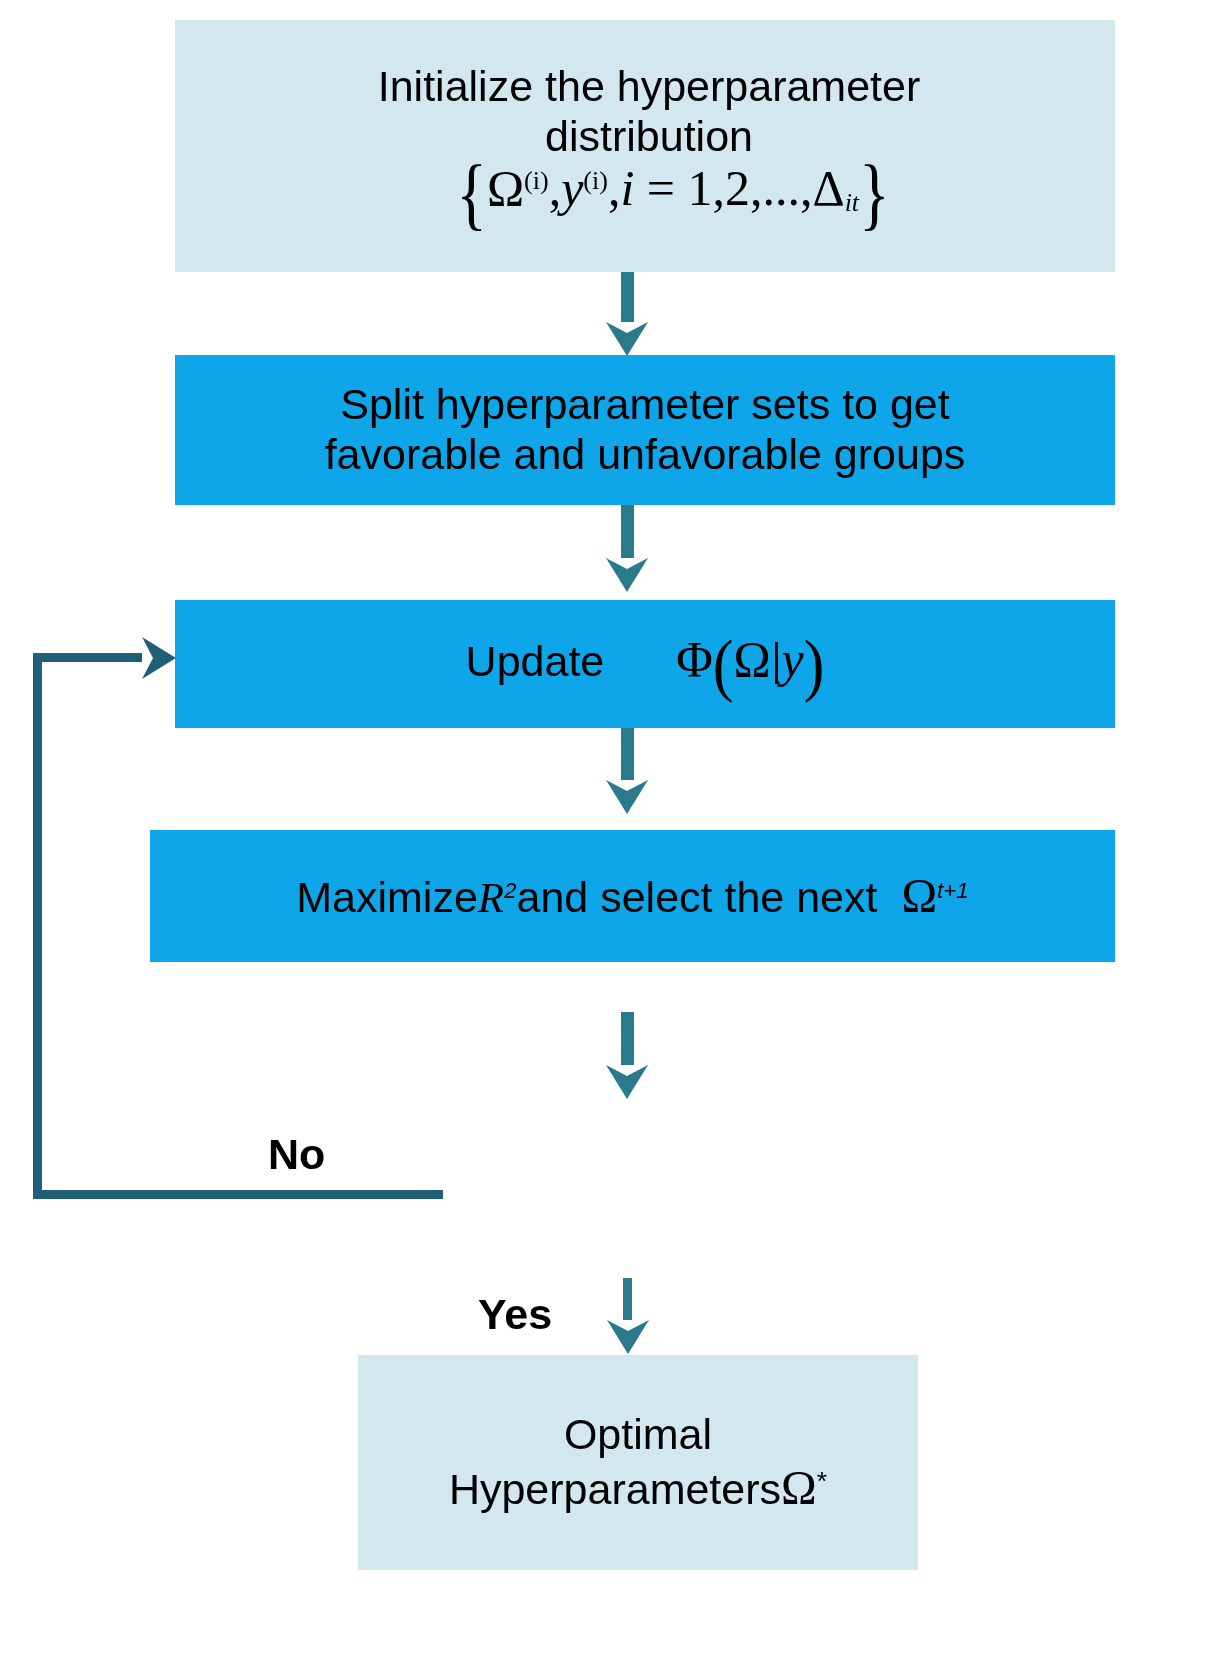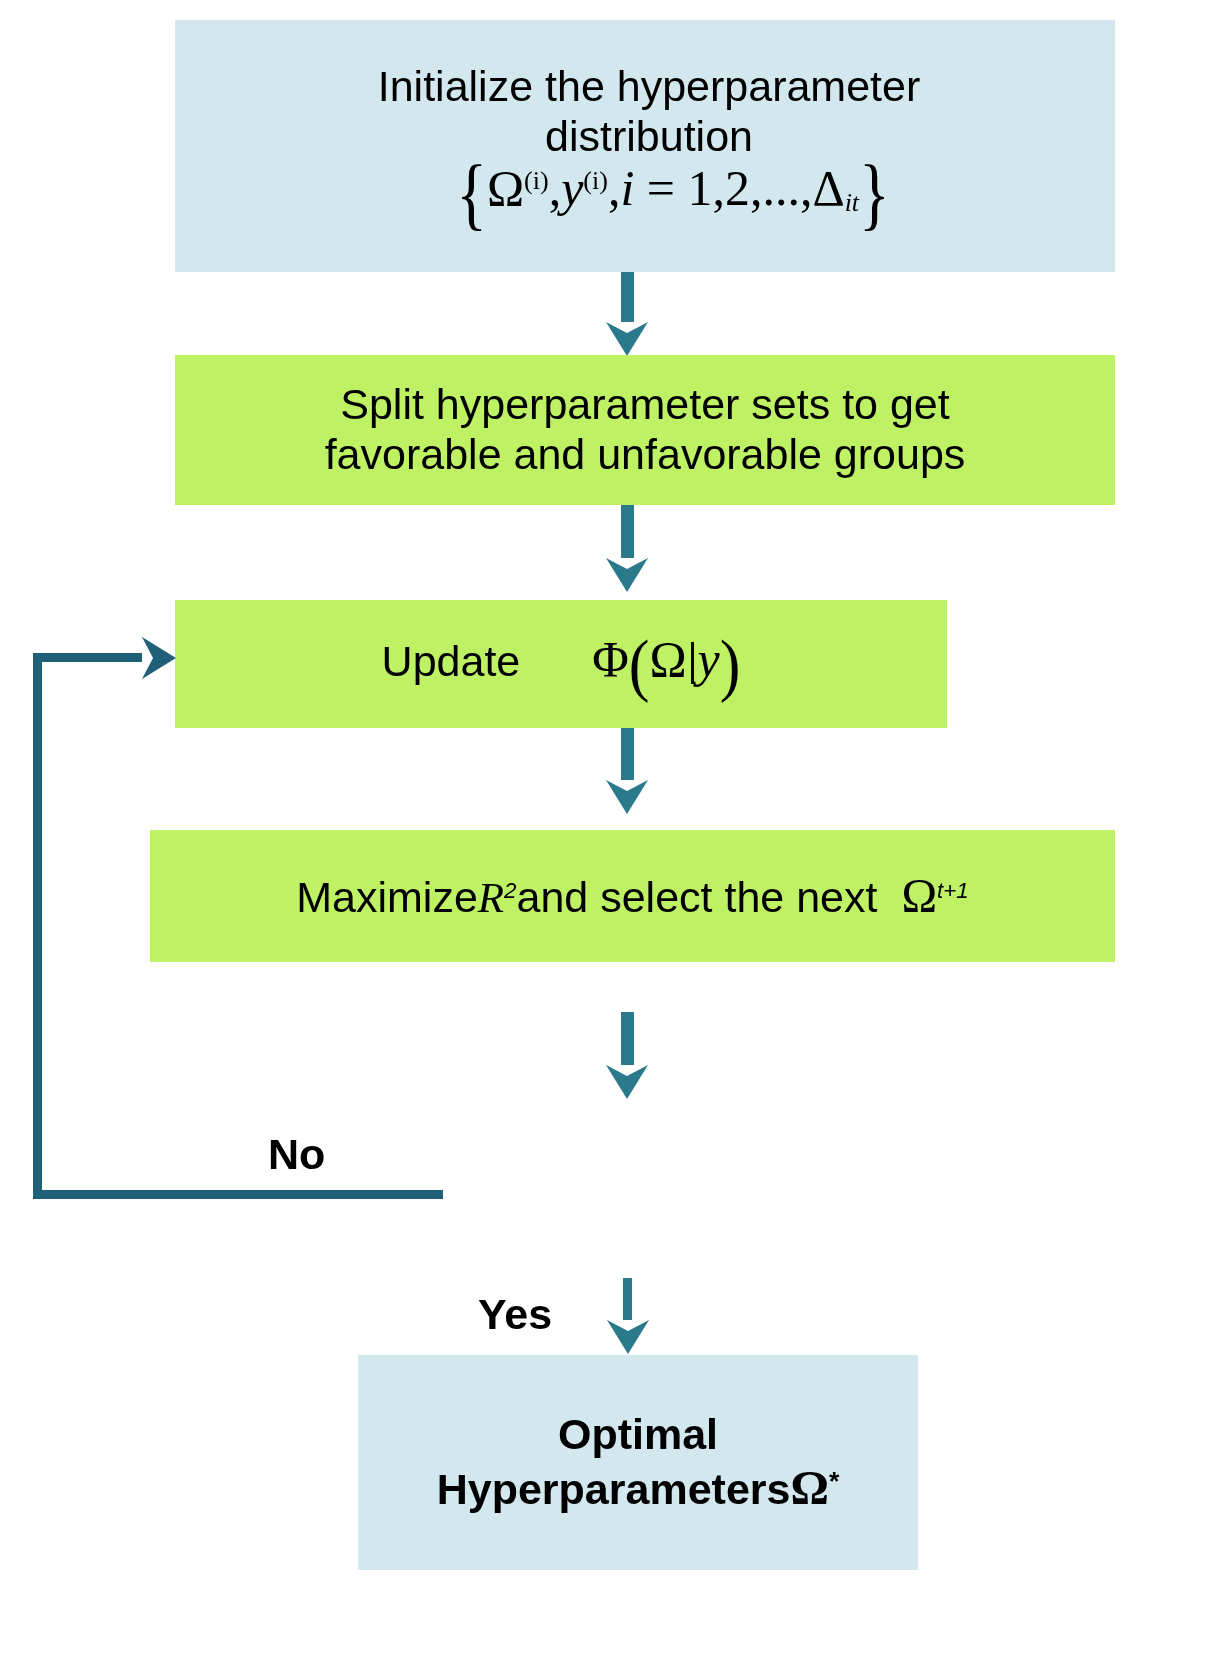--- a/index.html
+++ b/index.html
@@ -21,46 +21,45 @@
     box-sizing:border-box;
     display:flex;
     flex-direction:column;
     align-items:center;
     justify-content:center;
     text-align:center;
     color:#000000;
     line-height:1.16;
   }
   .node.blue{ background:#d3e8ee; }
-  .node.peach{ background:#bef264; }
+  .node.peach{ background:#0ea5e9; }
 
   .node .line{ display:block; white-space:nowrap; }
 
   
   #node-init{
     left:175px; top:20px; width:940px; height:252px;
     font-size:43px;
     padding:6px 18px 10px 26px;
   }
   #node-split{
     left:175px; top:355px; width:940px; height:150px;
     font-size:43px;
   }
   #node-update{
-    left:175px; top:600px; width:772px; height:128px;
+    left:175px; top:600px; width:940px; height:128px;
     font-size:43px;
   }
   #node-maximize{
     left:150px; top:830px; width:965px; height:132px;
     font-size:43px;
   }
   #node-optimal{
     left:358px; top:1355px; width:560px; height:215px;
     font-size:43px;
-    font-weight:bold;
   }
 
   
   .mathline{
     font-family:"Liberation Serif","DejaVu Serif",serif;
     font-size:50px;
     line-height:1;
     white-space:nowrap;
     display:inline-block;
     margin-left:48px;

